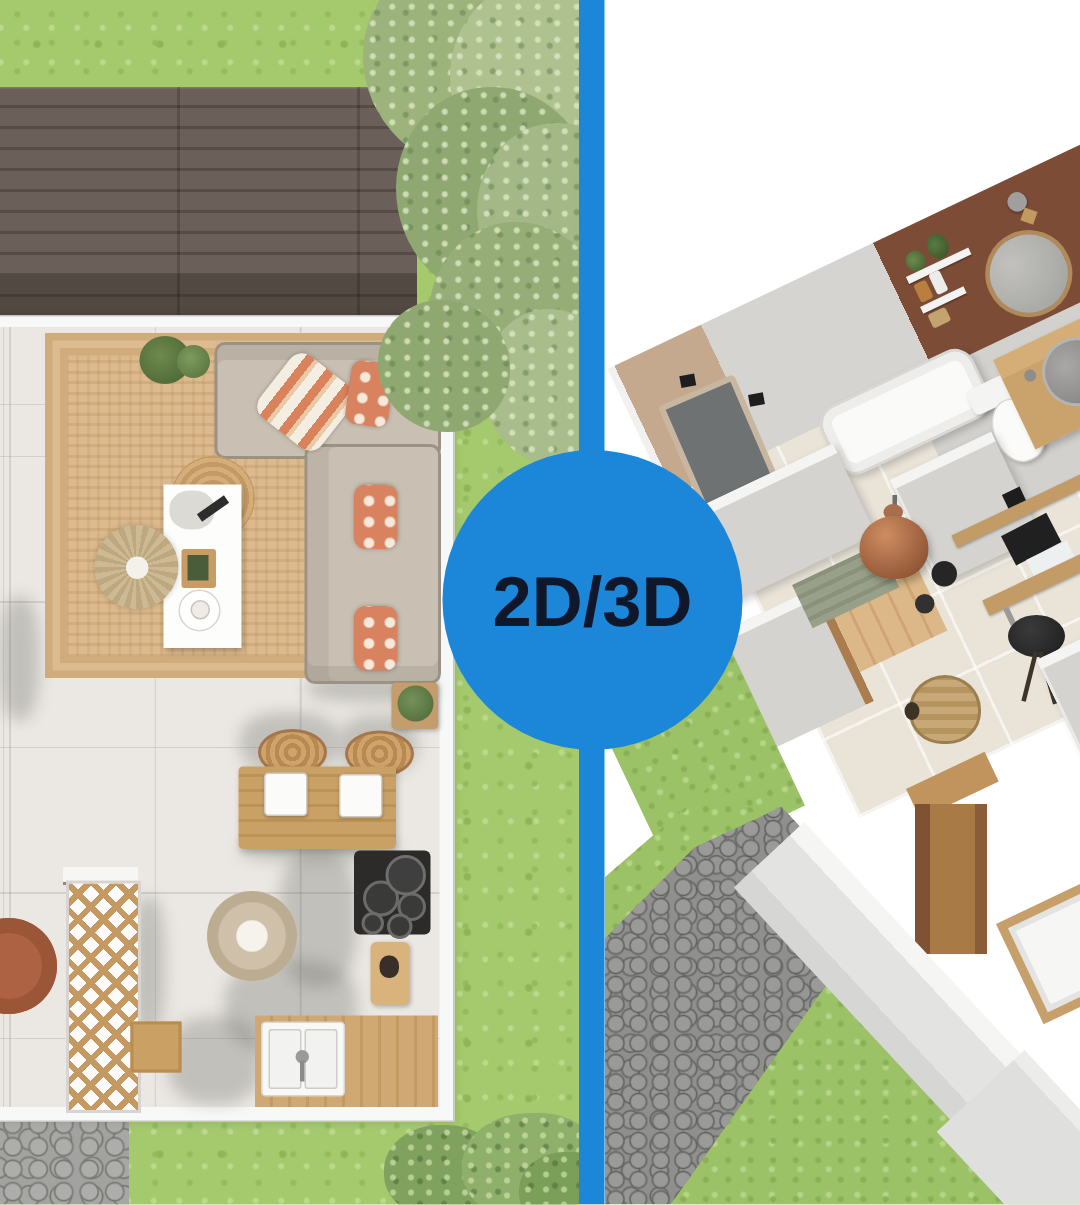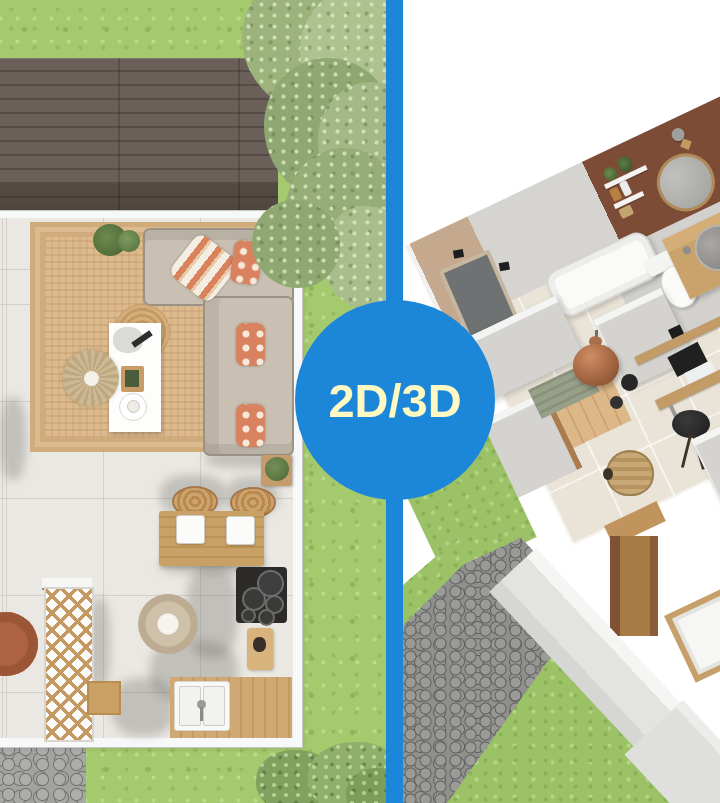--- a/index.html
+++ b/index.html
@@ -247,15 +247,15 @@
     <div class="abs" style="left:207px;top:536px;width:48px;height:100px;background:linear-gradient(90deg,#7e5233 0 10px,#a87a46 10px 40px,#8a5c38 40px 48px);"></div>
     <div class="abs rot25" style="left:261px;top:616px;width:72px;height:62px;border:6px solid #c79f6b;background:#f6f6f4;box-shadow:inset 0 0 0 4px #e3e3e1;"></div>
     <div class="abs grass3d" style="left:0;top:0;width:317px;height:803px;clip-path:polygon(0 585px,75px 520px,170px 598px,317px 742px,317px 803px,0 803px);"></div>
     <div class="abs stone3d" style="left:0;top:0;width:317px;height:803px;clip-path:polygon(0 626px,60px 565px,118px 538px,183px 607px,44px 803px,0 803px);"></div>
     <div class="abs" style="left:133px;top:548px;width:270px;height:64px;transform:rotate(47deg);transform-origin:0 0;background:linear-gradient(180deg,#f5f5f4 0 13px,#e3e3e1 13px 48px,#d6d6d4 48px);"></div>
     <div class="abs" style="left:280px;top:700px;width:140px;height:80px;transform:rotate(47deg);transform-origin:0 0;background:linear-gradient(180deg,#ececea 0 10px,#dfdfdd 10px);"></div>
   </div>
 
   <div id="divider" class="abs" style="background: rgb(28, 135, 217);"></div>
   <div id="badge" class="abs" style="background: rgb(28, 135, 217);">
-    <span style="color: #fef9c3;">2D/3D</span>
+    <span style="color: #0f172a;">2D/3D</span>
   </div>
 </div>
 
 </body></html>

